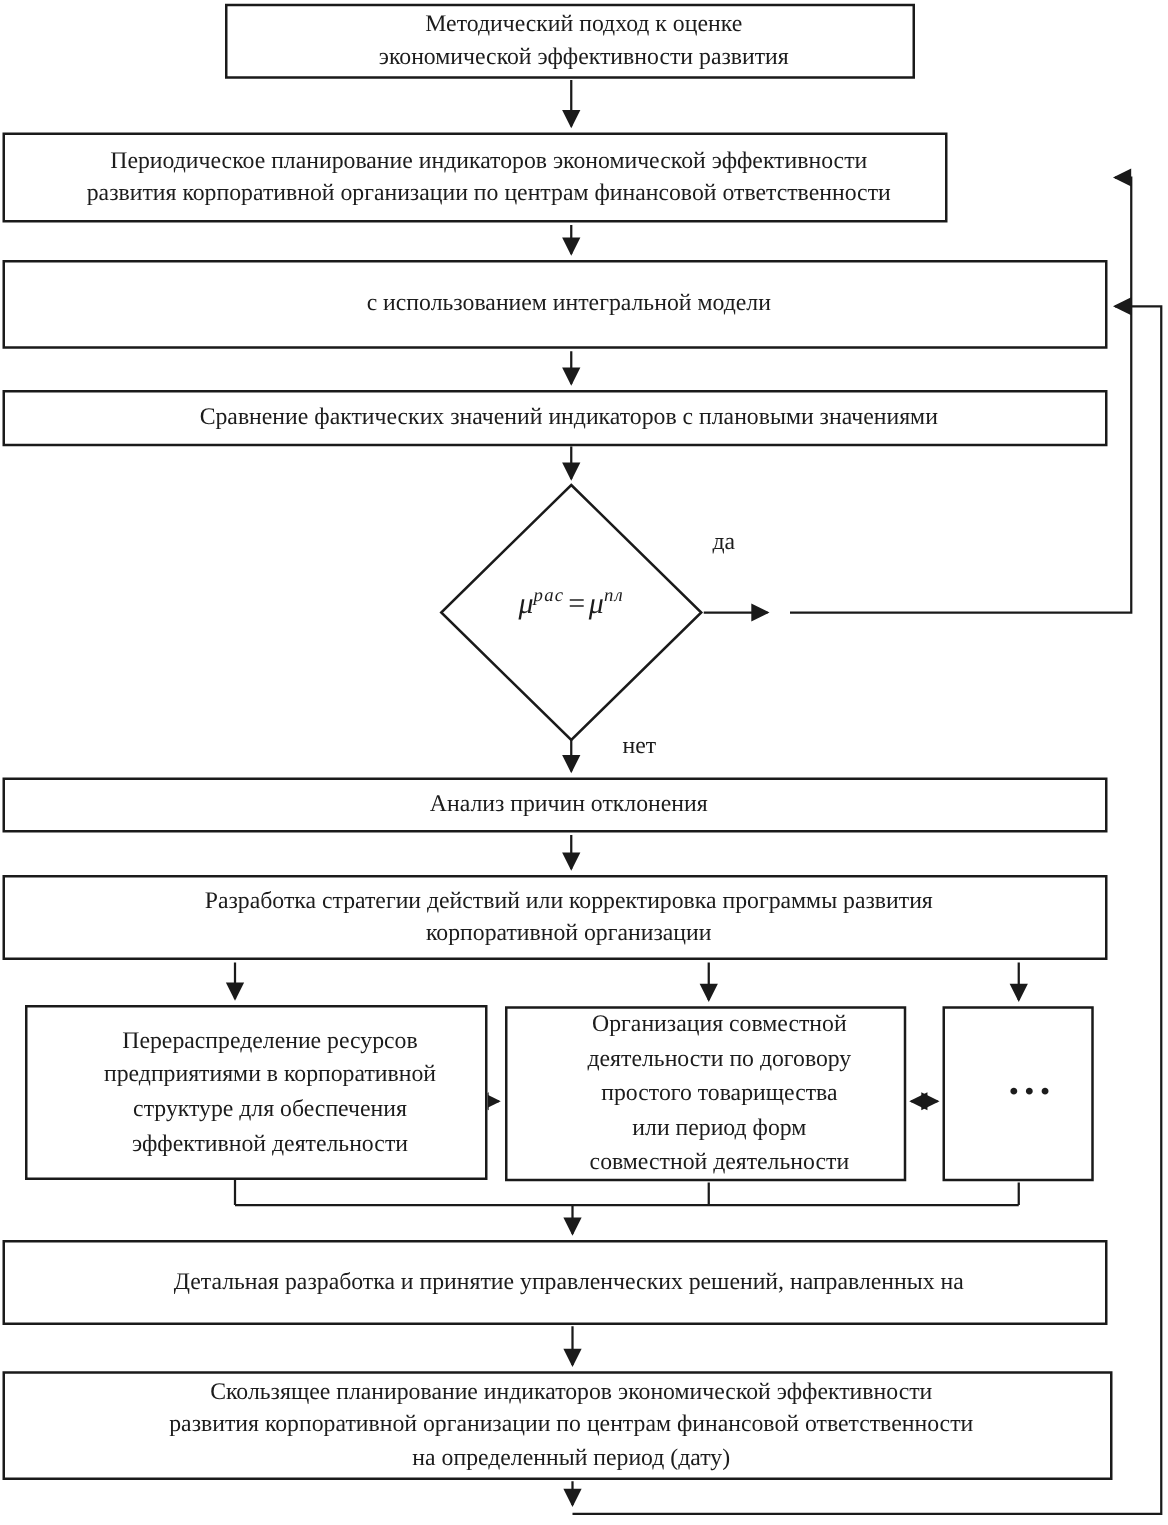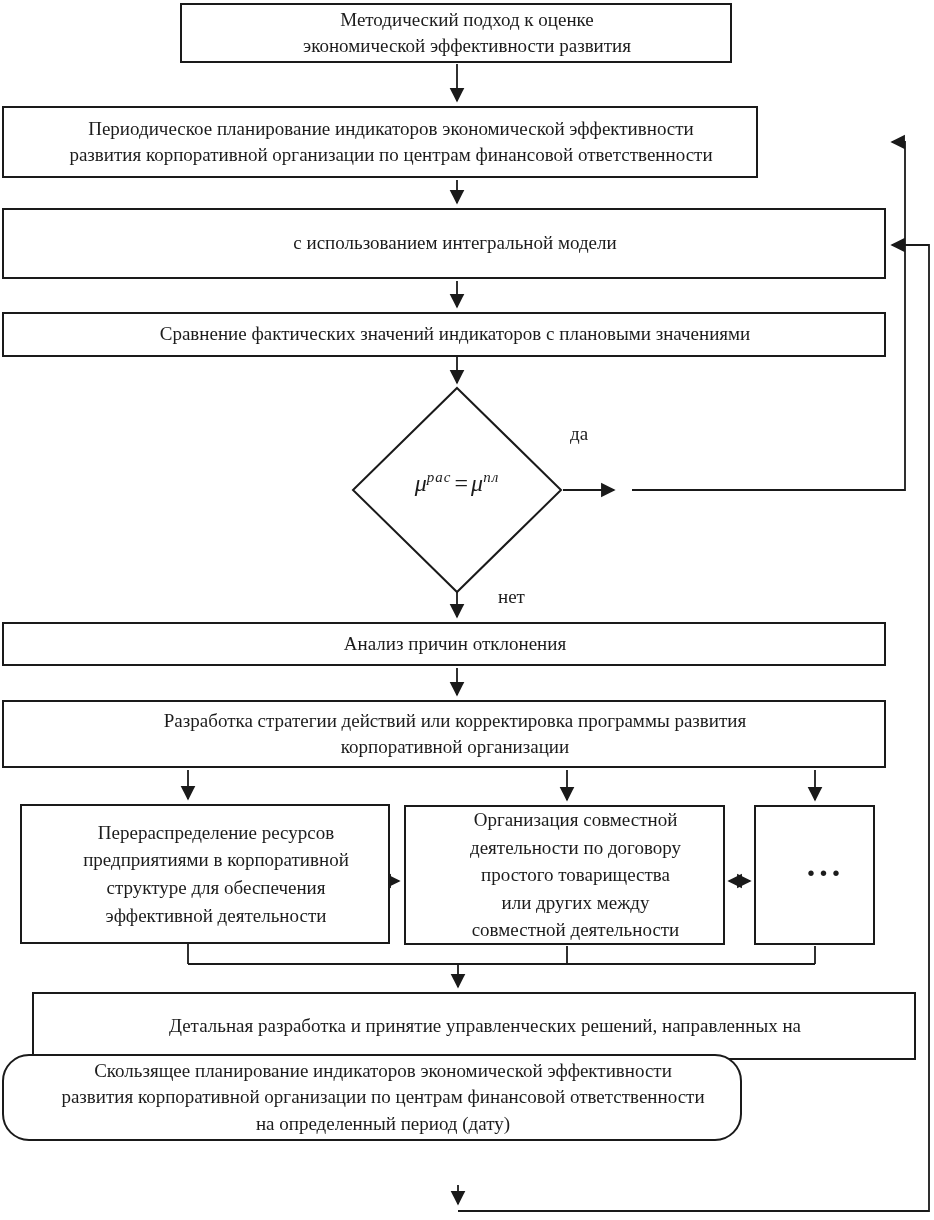--- a/index.html
+++ b/index.html
@@ -16,22 +16,22 @@
   .bl { white-space:nowrap; }
   .b1 { left:180px; top:3px;    width:552px; height:60px; }
   .b2 { left:2px;   top:106px;  width:756px; height:72px; }
   .b3 { left:2px;   top:208px;  width:884px; height:71px; }
   .b4 { left:2px;   top:312px;  width:884px; height:45px; }
   .b6 { left:2px;   top:622px;  width:884px; height:44px; }
   .b7 { left:2px;   top:700px;  width:884px; height:68px; }
   .bL { left:20px;   top:804px;  width:370px; height:140px; line-height:1.45; }
   .bM { left:404px; top:805px;  width:321px; height:140px; line-height:1.45; }
   .bR { left:754px; top:805px;  width:121px; height:140px; }
-  .b8 { left:2px;   top:992px;  width:884px; height:68px;margin-left:30px; }
-  .b9 { left:2px;   top:1054px; width:740px; height:87px;border-radius:27px; }
+  .b8 { left:2px;   top:992px;  width:884px; height:68px; }
+  .b9 { left:2px;   top:1097px; width:888px; height:87px; }
   .dots { font-size:34px; font-weight:700; letter-spacing:4px; margin-top:-20px; }
   .flow-label { position:absolute; font-size:19px; }
   .lbl-yes { left:570px; top:423px; }
   .lbl-no  { left:498px; top:586px; }
   .formula {
     position:absolute; left:353px; top:469px; width:208px; text-align:center;
     font-style:italic; font-size:24px;
   }
   .formula sup { font-size:15px; vertical-align:super; letter-spacing:1px; }
   .formula .eq { font-style:normal; padding:0 3px; }
@@ -119,21 +119,21 @@
     <div class="bl">Перераспределение ресурсов</div>
     <div class="bl">предприятиями в корпоративной</div>
     <div class="bl">структуре для обеспечения</div>
     <div class="bl">эффективной деятельности</div>
   </div>
 
   <div class="box bM">
     <div class="bl">Организация совместной</div>
     <div class="bl">деятельности по договору</div>
     <div class="bl">простого товарищества</div>
-    <div class="bl">или других между</div>
+    <div class="bl">или период форм</div>
     <div class="bl">совместной деятельности</div>
   </div>
 
   <div class="box bR">
     <div class="dots">...</div>
   </div>
 
   <div class="box b8">
     <div class="bl">Детальная разработка и принятие управленческих решений, направленных на</div>
   </div>

